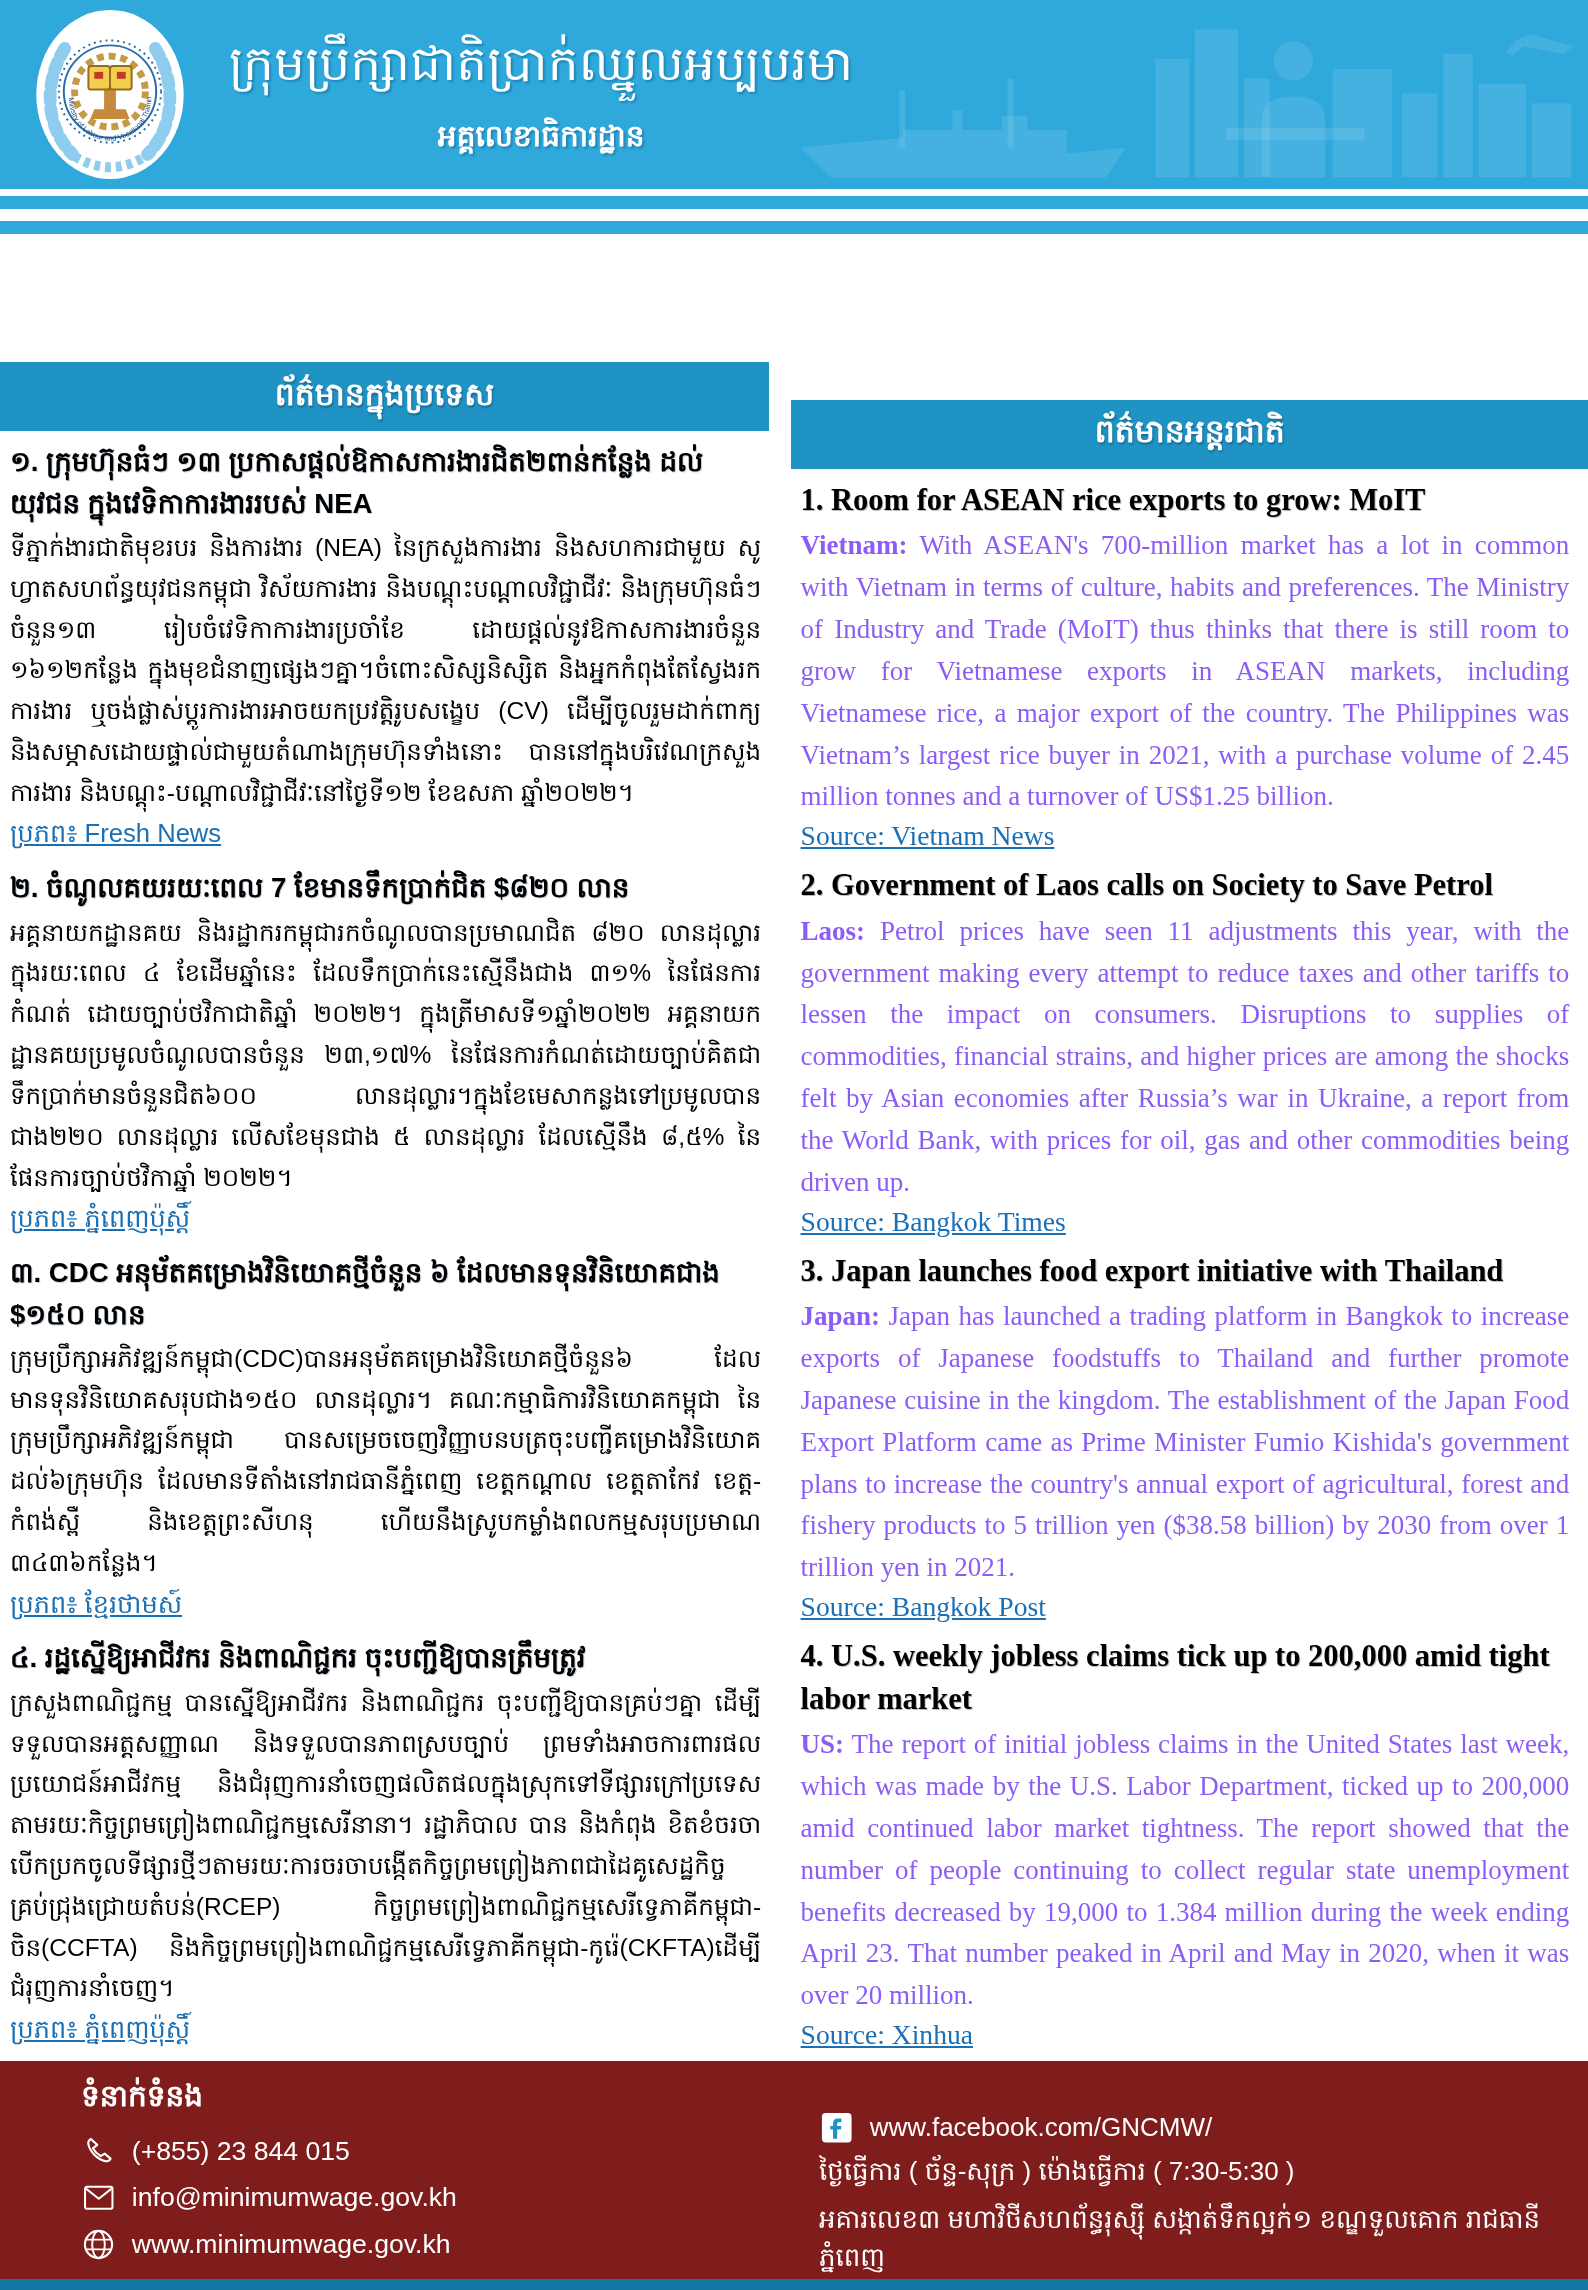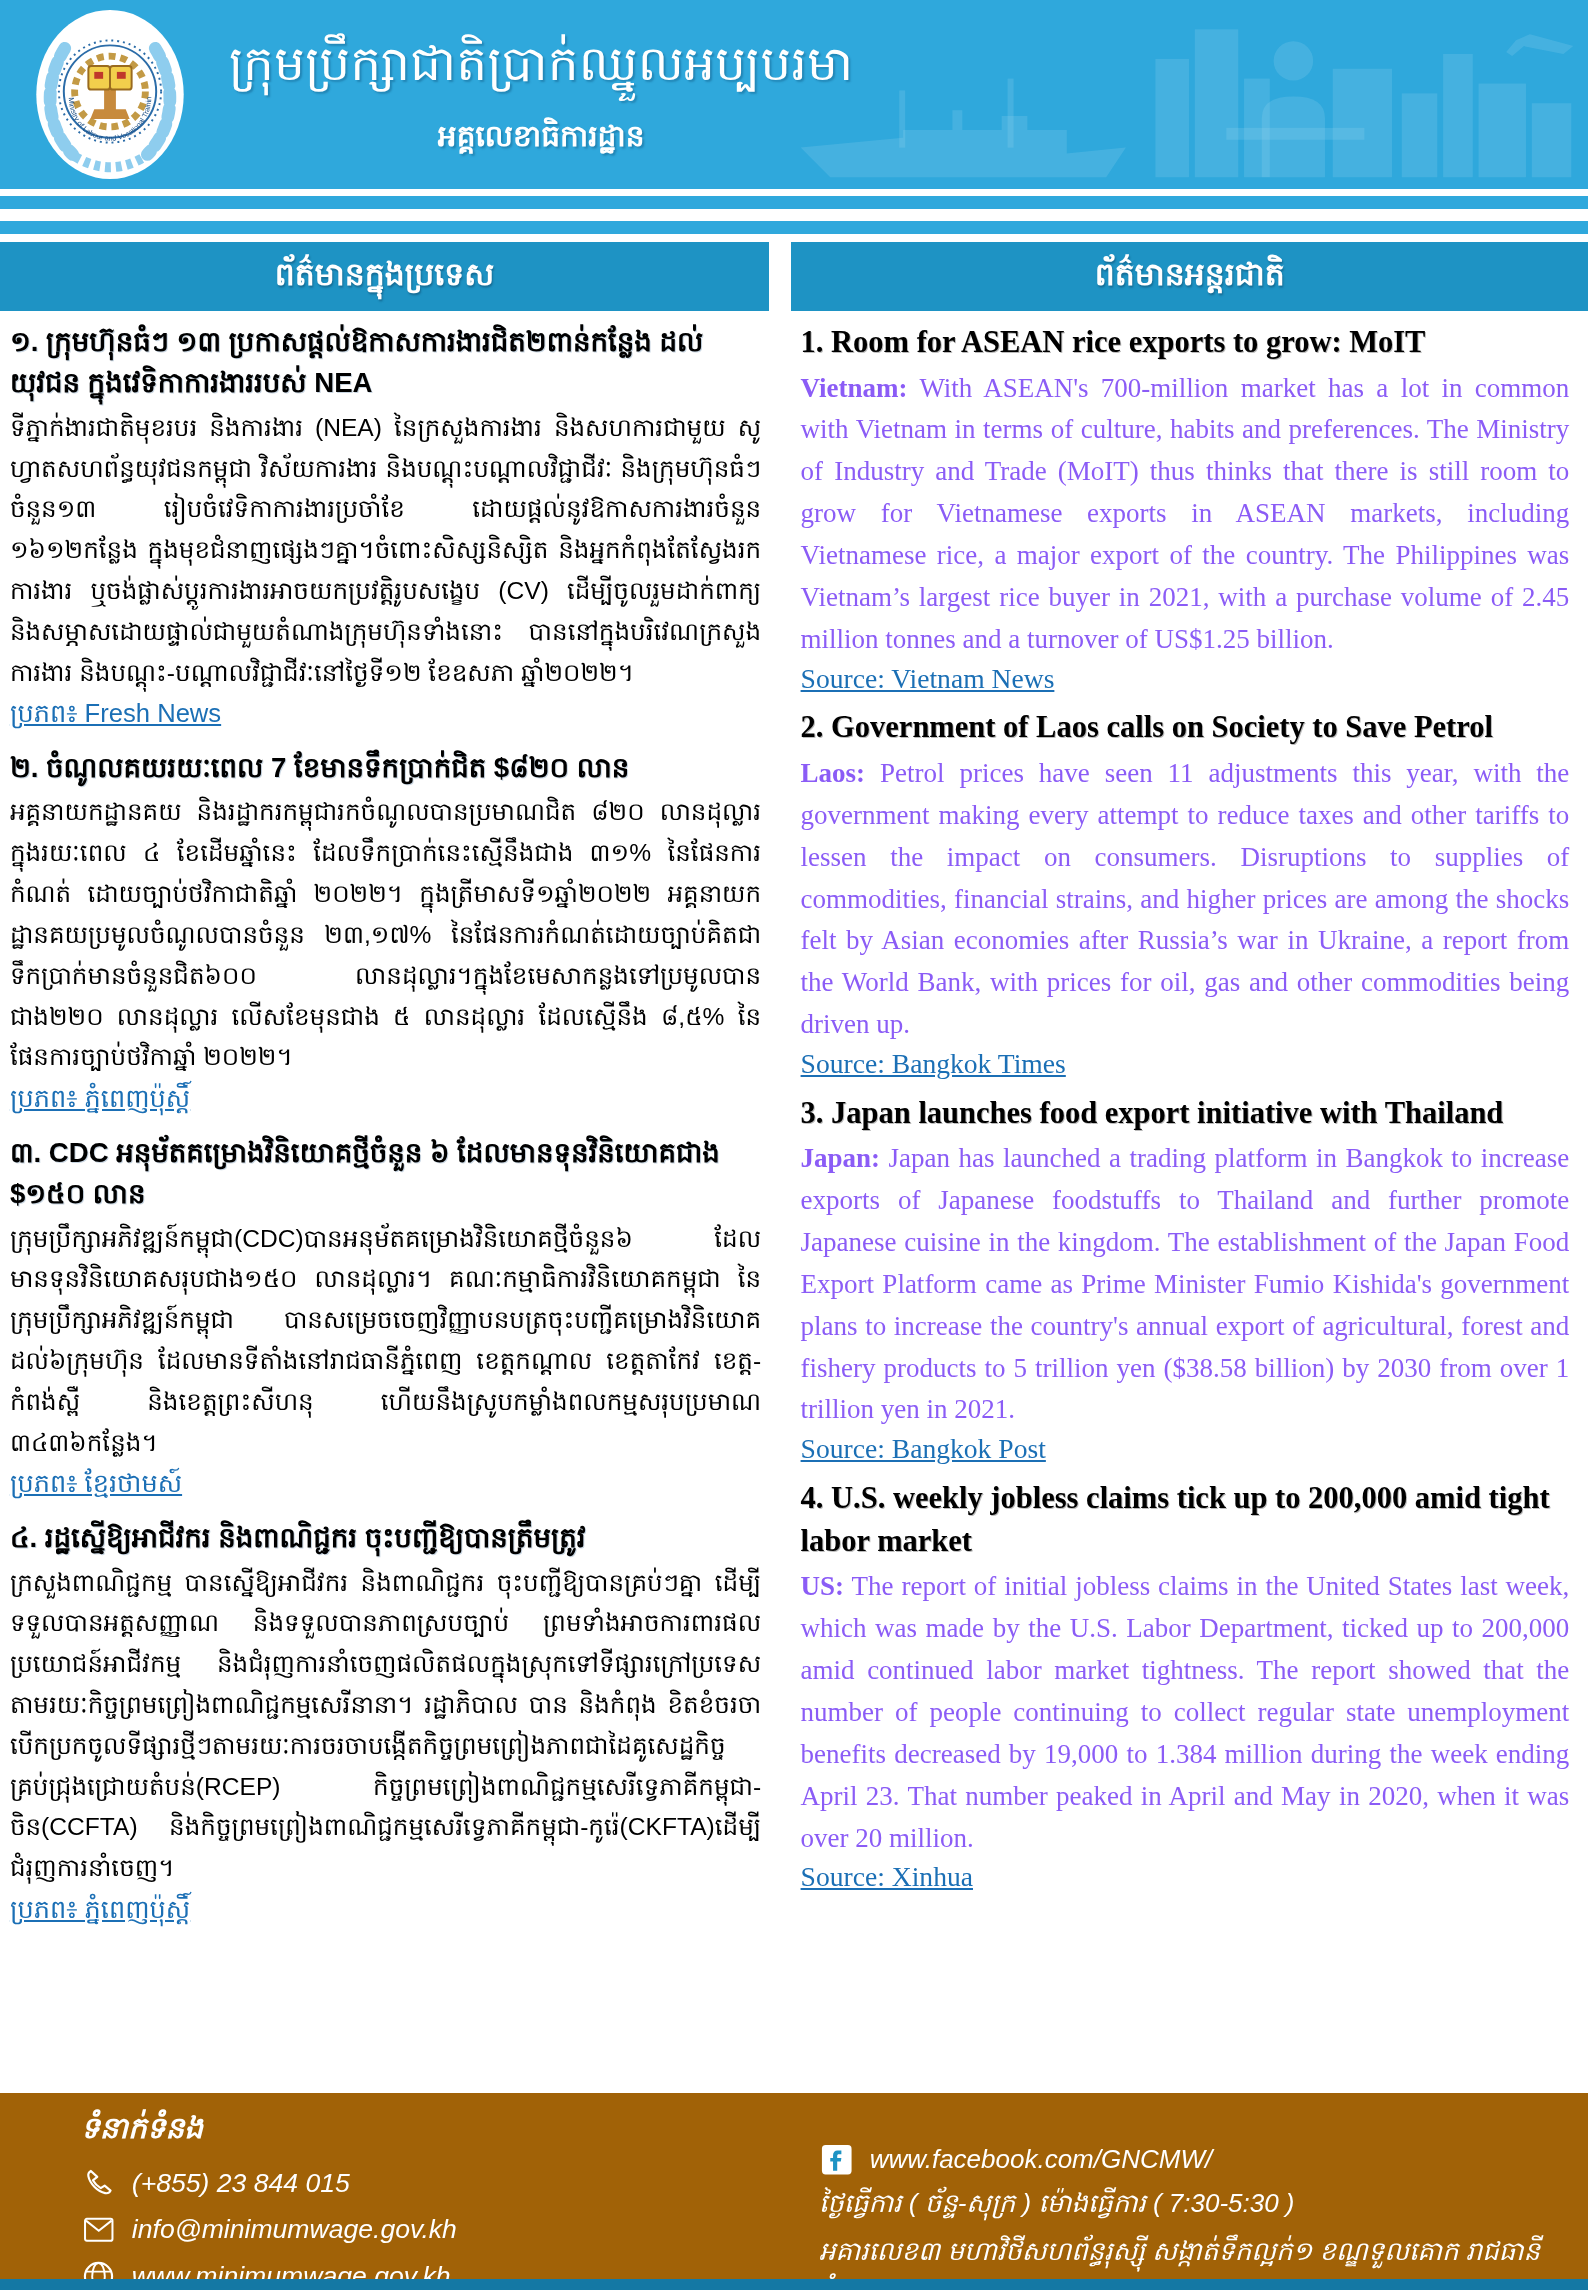--- a/index.html
+++ b/index.html
@@ -22,21 +22,21 @@
 
   
   .banner{height:97px;background:#2FA8DC;position:relative;flex:none;}
   .banner-title{position:absolute;left:0;right:0;top:7.9px;text-align:center;color:#fff;
                 font-size:45px;font-weight:bold;
                 text-shadow:3px 3px 0 rgba(17,86,122,.45),1px 1px 0 rgba(17,86,122,.55);}
   .banner-date{position:absolute;right:110px;bottom:5.9px;color:#fff;font-size:26.6px;
                text-shadow:1px 1px 1px rgba(17,86,122,.5);}
 
   
-  .content{flex:1;display:flex;align-items:flex-start;padding-top:7.9px;overflow:hidden;}
+  .content{flex:1;display:flex;align-items:flex-end;padding-top:7.9px;overflow:hidden;}
   .col{overflow:hidden;}
   .col-left{width:769px;flex:none;}
   .col-right{flex:1;margin-left:21.7px;}
   .section-bar{height:69px;background:#1E93C4;color:#fff;display:flex;align-items:center;
                justify-content:center;font-size:31.5px;font-weight:bold;margin-bottom:9.9px;
                text-shadow:1px 2px 2px rgba(10,60,90,.45);}
   .col-left .article{padding:0 7.9px 0 9.9px;}
   .col-right .article{padding:0 19.7px 0 9.9px;}
 
   .k-title{margin:2px 0 3.9px;color:#000;font-size:27.6px;font-weight:bold;line-height:1.5;
@@ -45,21 +45,21 @@
   .e-title{margin:2px 0 3.9px;color:#000;font-family:"Liberation Serif",serif;font-size:30.5px;
            font-weight:bold;line-height:1.4;text-shadow:1px 1px 0 rgba(60,60,60,.35);}
   .e-body{margin:0 0 2px;color:#8b5cf6;font-family:Liberation Serif, serif;font-size:27px;
           line-height:1.55;text-align:justify;}
   .e-body .lead{font-weight:bold;}
   .source-link{display:inline-block;color:#1B6FB5;text-decoration:underline;font-size:25.6px;
                margin:0 0 9.9px;cursor:pointer;}
   .col-right .source-link{font-family:"Liberation Serif",serif;font-size:27.6px;}
 
   
-  .footer{height:197px;background:#a16207;color:#fff;display:flex;position:relative;flex:none;font-style:italic;}
+  .footer{height:229px;background:#7f1d1d;color:#fff;display:flex;position:relative;flex:none;}
   .footer-left{width:744px;flex:none;padding:15.8px 0 0 81px;box-sizing:border-box;}
   .footer-right{flex:1;padding:49px 0 0 75px;box-sizing:border-box;}
   .contact-title{font-size:29.6px;font-weight:bold;margin-bottom:13.8px;}
   .f-row{display:flex;align-items:center;margin-bottom:11.8px;font-size:26.6px;}
   .f-row .icon{width:35px;height:35px;margin-right:15.8px;flex:none;display:inline-flex;
                align-items:center;justify-content:center;}
   .footer-right .f-row{margin-bottom:9.9px;font-size:26px;}
   .footer-strip{position:absolute;left:0;right:0;bottom:0;height:10.8px;background:#1478A4;}
   a{color:inherit;text-decoration:none;}
   .source-link[href]{text-decoration:underline;}

